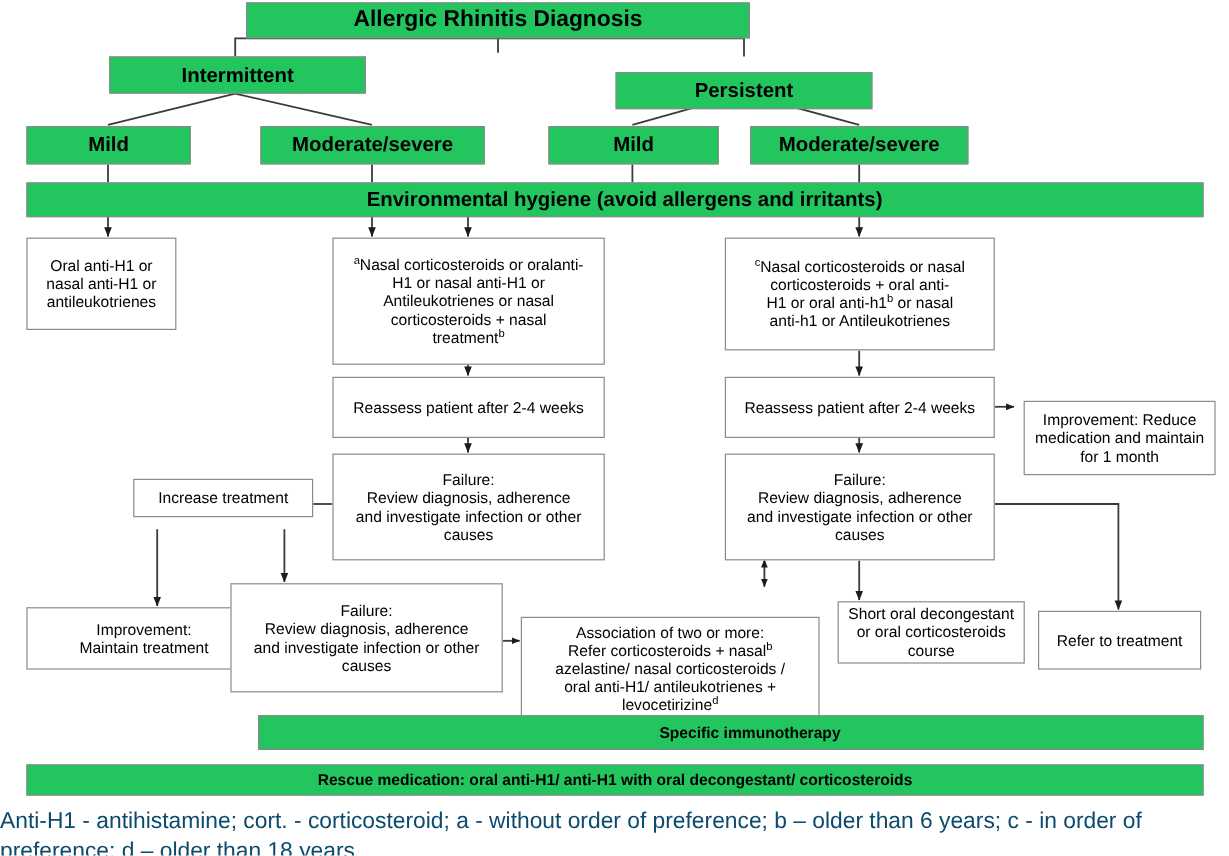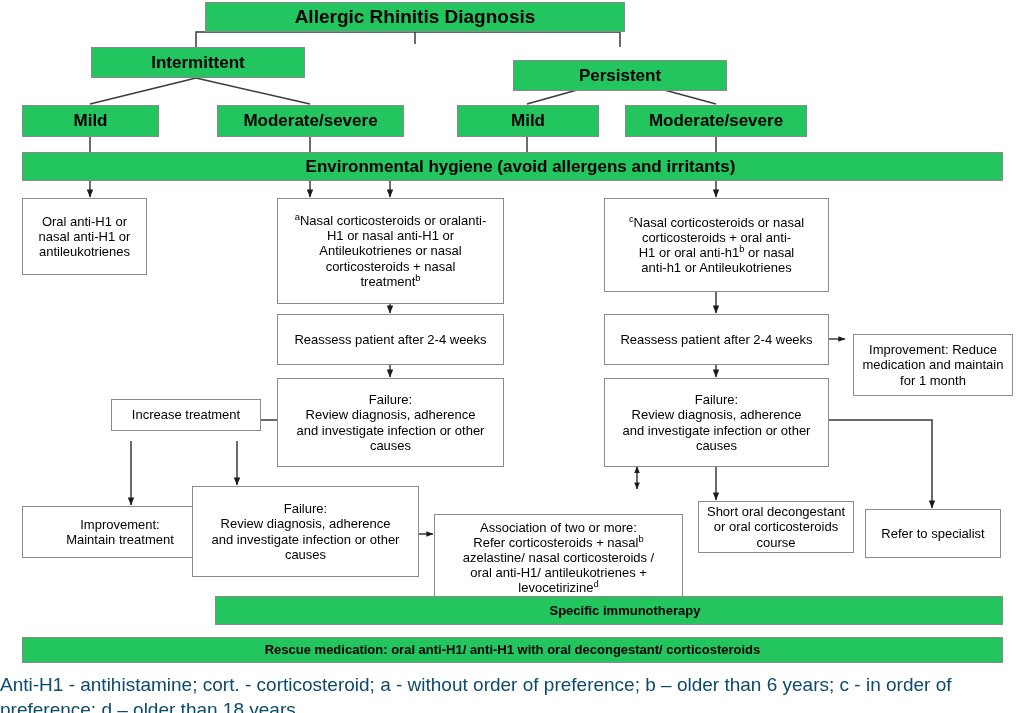--- a/index.html
+++ b/index.html
@@ -247,21 +247,21 @@
 
 <div class="node plain t-sm" style="left:698px; top:501px; width:156px; height:52px;">
   <span class="txt">
     <span>Short oral decongestant</span><br>
     <span>or oral corticosteroids</span><br>
     <span>course</span>
   </span>
 </div>
 
 <div class="node plain t-sm" style="left:865px; top:509px; width:136px; height:49px;">
-  <span class="txt">Refer to specialist</span>
+  <span class="txt">Refer to treatment</span>
 </div>
 
 <div class="node shaded t-sm" style="left:215px; top:596px; width:788px; height:29px;padding-left:36px;">
   <span class="txt">Specific immunotherapy</span>
 </div>
 
 <div class="node shaded t-sm" style="left:22px; top:637px; width:981px; height:26px;">
   <span class="txt">Rescue medication: oral anti-H1/ anti-H1 with oral decongestant/ corticosteroids</span>
 </div>
 

